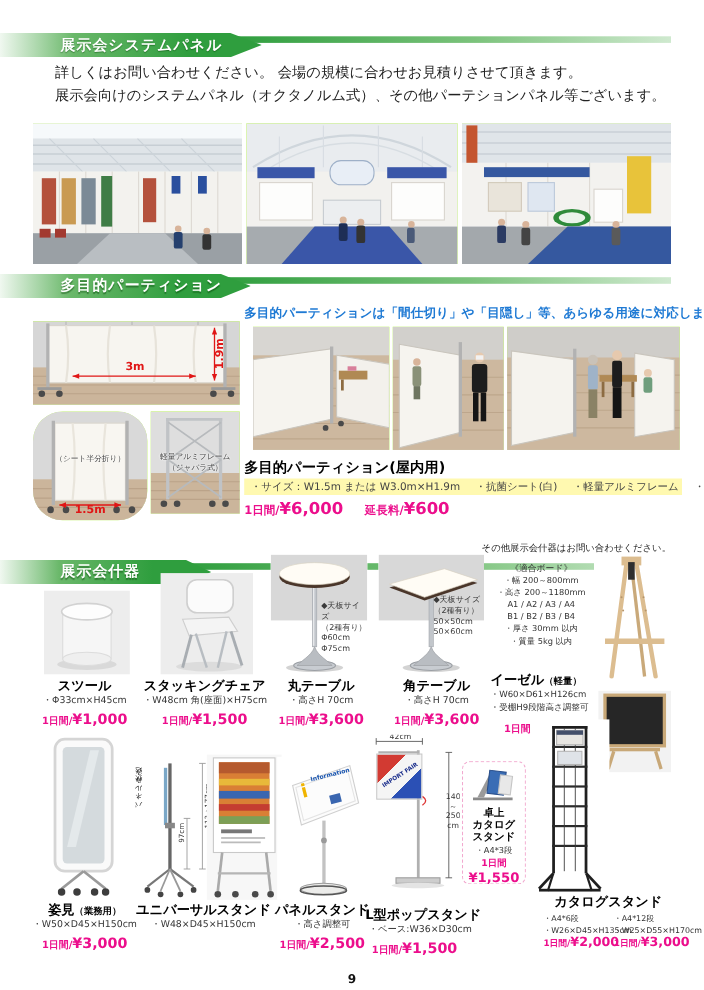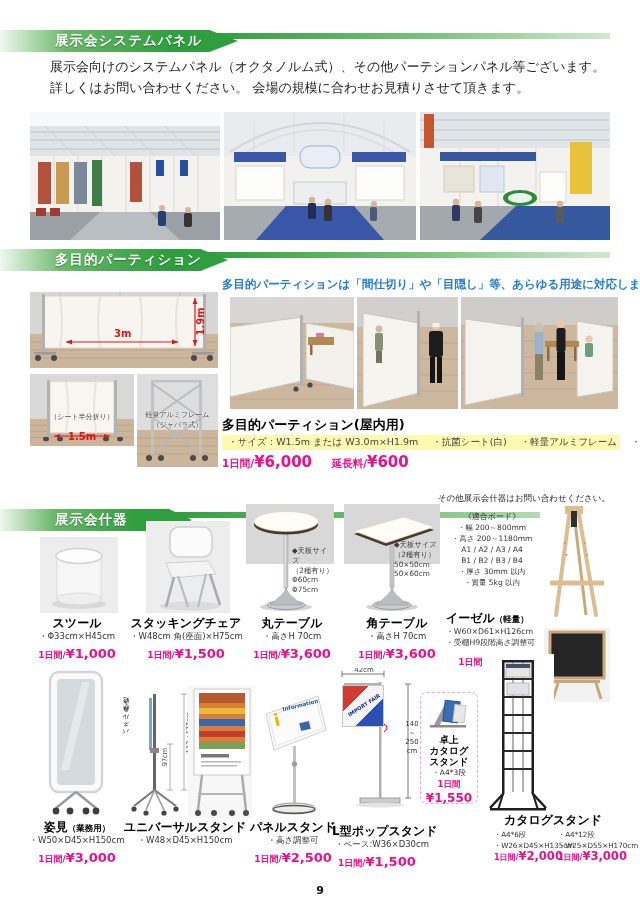--- a/index.html
+++ b/index.html
@@ -51,22 +51,22 @@
 <div id="page">
 
   <div class="banner" style="top:30px;">
     <div class="banner-line" style="left:215px;"></div>
     <div class="banner-arrow" style="width:238px;">
       <span class="banner-text">展示会システムパネル</span>
     </div>
   </div>
 
   <div class="desc abs" style="left:50px;top:56px;width:565px;">
+    <div>詳しくはお問い合わせください。 会場の規模に合わせお見積りさせて頂きます。</div>
     <div>展示会向けのシステムパネル（オクタノルム式）、その他パーテションパネル等ございます。</div>
-    <div>詳しくはお問い合わせください。 会場の規模に合わせお見積りさせて頂きます。</div>
   </div>
 
   <div class="ph" style="left:30px;top:112px;width:190px;height:128px;">
     <svg viewBox="0 0 190 128" preserveAspectRatio="none">
       <rect width="190" height="128" fill="#eef0f2"></rect>
       <rect width="190" height="14" fill="#f6f9fb"></rect>
       <rect y="14" width="190" height="30" fill="#dfe4e8"></rect>
       <path d="M0 20 H190 M0 28 H190 M0 37 H190" stroke="#c7ced4" stroke-width="1.4"></path>
       <path d="M15 14 L45 44 M55 14 L85 44 M95 14 L125 44 M135 14 L165 44" stroke="#ccd3d9" stroke-width="1"></path>
       <rect y="44" width="190" height="56" fill="#f3f2ee"></rect>
@@ -167,21 +167,21 @@
       <polygon points="36,50 42,47.6 42,52.4" fill="#e01616"></polygon>
       <polygon points="148,50 142,47.6 142,52.4" fill="#e01616"></polygon>
       <line x1="165" y1="6" x2="165" y2="54" stroke="#e01616" stroke-width="1.2"></line>
       <polygon points="165,6 162.6,12 167.4,12" fill="#e01616"></polygon>
       <polygon points="165,54 162.6,48 167.4,48" fill="#e01616"></polygon>
     </svg>
     <span class="reddim" style="left:84px;top:36px;">3m</span>
     <span class="reddim rotccw" style="right:4px;top:24px;">1.9m</span>
   </div>
 
-  <div class="ph" style="left:30px;top:374px;width:104px;height:72px;">
+  <div class="ph" style="left:30px;top:374px;width:104px;height:99px;border-radius:27px;">
     <svg viewBox="0 0 104 93" preserveAspectRatio="none">
       <rect width="104" height="93" fill="#d9d9d9"></rect>
       <rect y="58" width="104" height="35" fill="#cbb59b"></rect>
       <path d="M0 66 H104 M0 74 H104 M0 82 H104" stroke="#bba389" stroke-width="1"></path>
       <rect x="20" y="10" width="64" height="66" fill="#f8f6f1" stroke="#dcd8d0"></rect>
       <path d="M36 10 Q40 42 36 76 M66 10 Q62 42 66 76" stroke="#e9e5dc" stroke-width="2" fill="none"></path>
       <rect x="17" y="8" width="3" height="72" fill="#b2b2b2"></rect>
       <rect x="84" y="8" width="3" height="72" fill="#b2b2b2"></rect>
       <circle cx="16" cy="84" r="3" fill="#4a4a4a"></circle>
         <circle cx="30" cy="84" r="3" fill="#4a4a4a"></circle>

